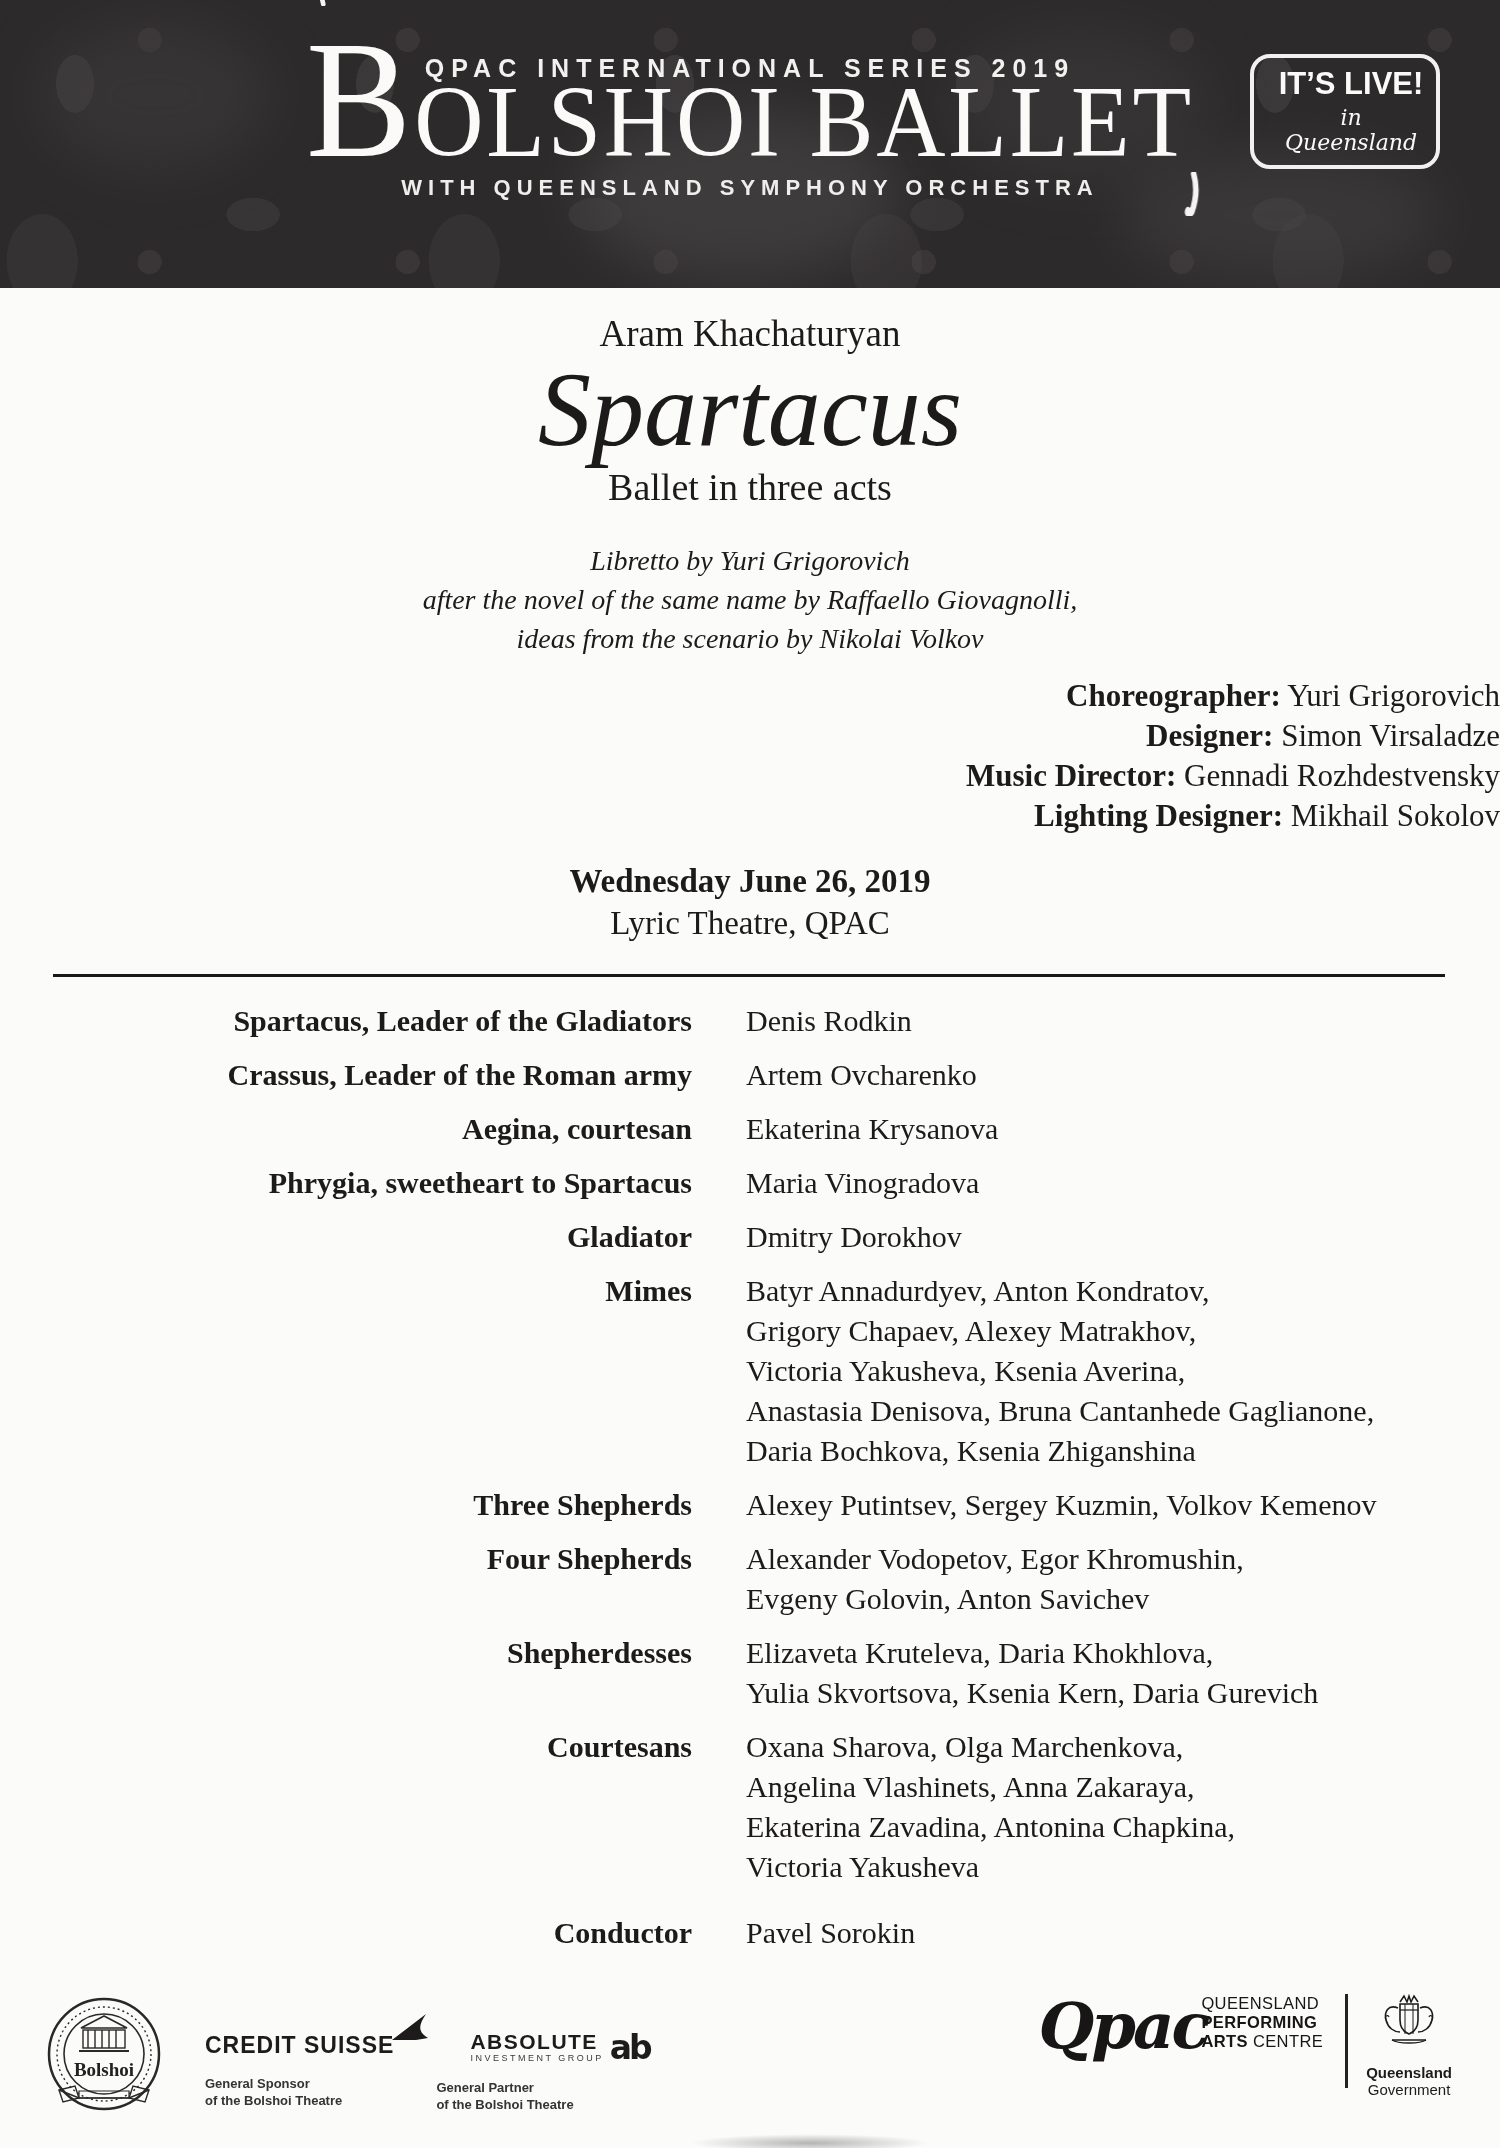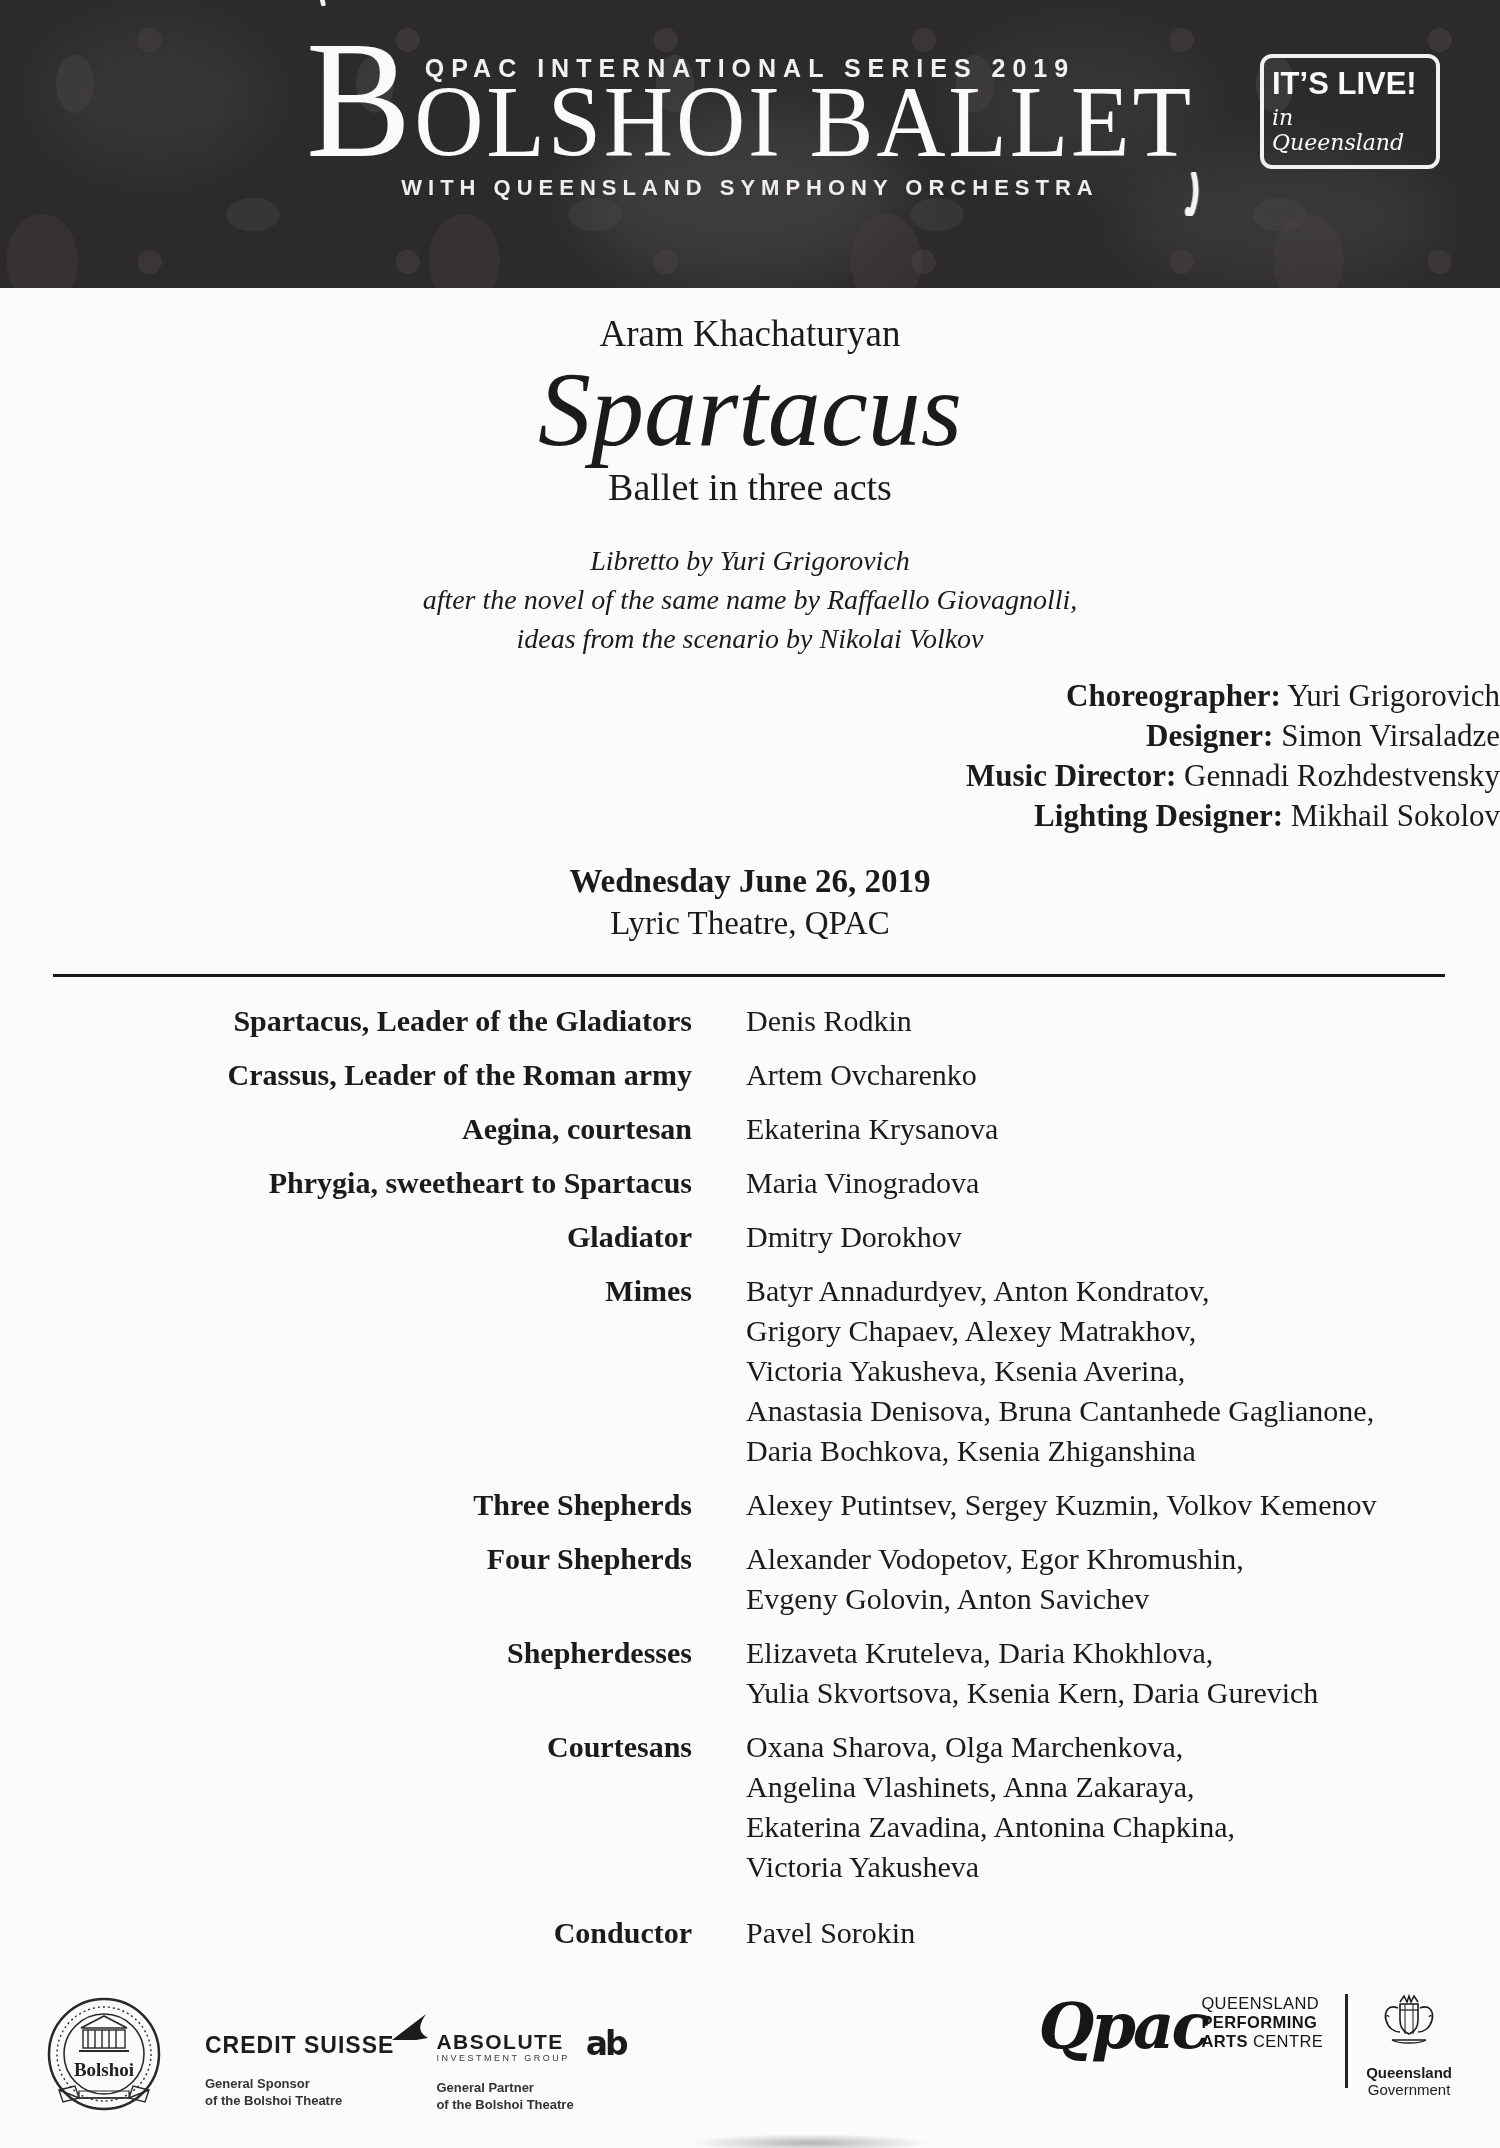--- a/index.html
+++ b/index.html
@@ -37,22 +37,22 @@
   .logo-line .rest, .logo-line .lastT{font-size:102px;}
   .logo-line .lastT{position:relative;}
   .tail-svg{position:absolute; right:-12px; bottom:-38px;}
   .flourish-svg{position:absolute; left:-4px; top:-118px;}
   .orch{
     margin-top:2px; font-family:"Liberation Sans", sans-serif;
     font-size:22px; font-weight:bold; letter-spacing:6px; color:#efeeec;
   }
   .badge{
     position:absolute; z-index:3; top:54px; right:60px; width:158px;
-    border:4px solid #f2f1ef; border-radius:12px; padding:8px 6px 10px 8px;
-    color:#fbfaf8;
+    border:4px solid #f2f1ef; border-radius:20px; padding:8px 6px 10px 18px;
+    text-align:center; color:#fbfaf8;
   }
   .badge-l1{font-family:"Liberation Sans", sans-serif; font-weight:bold; font-size:31px; letter-spacing:0px;}
   .badge-l2{font-family:"DejaVu Serif", serif; font-style:italic; font-size:22px; margin-top:3px;}
   
   .composer{margin-top:24px; text-align:center; font-size:37px;}
   .show-title{margin:0; text-align:center; font-style:italic; font-weight:normal; font-size:106px; line-height:1.04;}
   .acts{text-align:center; font-size:38px; margin-top:0px;}
   .libretto{
     margin-top:32px; text-align:center; font-style:italic;
     font-size:28px; line-height:39px; white-space:pre-line;
@@ -71,21 +71,21 @@
   .conductor{margin-top:26px;}
   
   .footer{
     position:absolute; left:45px; right:48px; bottom:26px;
     display:flex; justify-content:space-between; align-items:flex-start;
   }
   .f-left{display:flex; align-items:flex-start; gap:42px;}
   .sponsor{margin-top:38px; font-family:"Liberation Sans", sans-serif;}
   .cs-logo{position:relative; display:inline-block; font-size:23px; font-weight:600; letter-spacing:1px; color:#1d1b1b;}
   .cs-sail{position:absolute; right:-36px; top:-22px;}
-  .abs-row{display:flex; align-items:flex-start; gap:16px;}
+  .abs-row{display:flex; align-items:center; gap:6px;margin-left:34px;}
   .abs-name{font-size:21px; font-weight:bold; letter-spacing:1.5px; color:#1d1b1b; line-height:20px;}
   .abs-sub{font-size:9px; letter-spacing:2.5px; color:#3c3a3a; margin-top:1px;}
   .abs-mono{font-family:"DejaVu Sans", sans-serif; font-weight:bold; font-size:33px; line-height:24px; letter-spacing:-3px; color:#1d1b1b;}
   .sponsor-caption{
     margin-top:16px; font-size:13px; font-weight:600; line-height:17px;
     color:#353333; white-space:pre-line;
   }
   .f-right{display:flex; align-items:flex-start; }
   .qpac{display:flex; align-items:flex-end;}
   .qpac-script{

